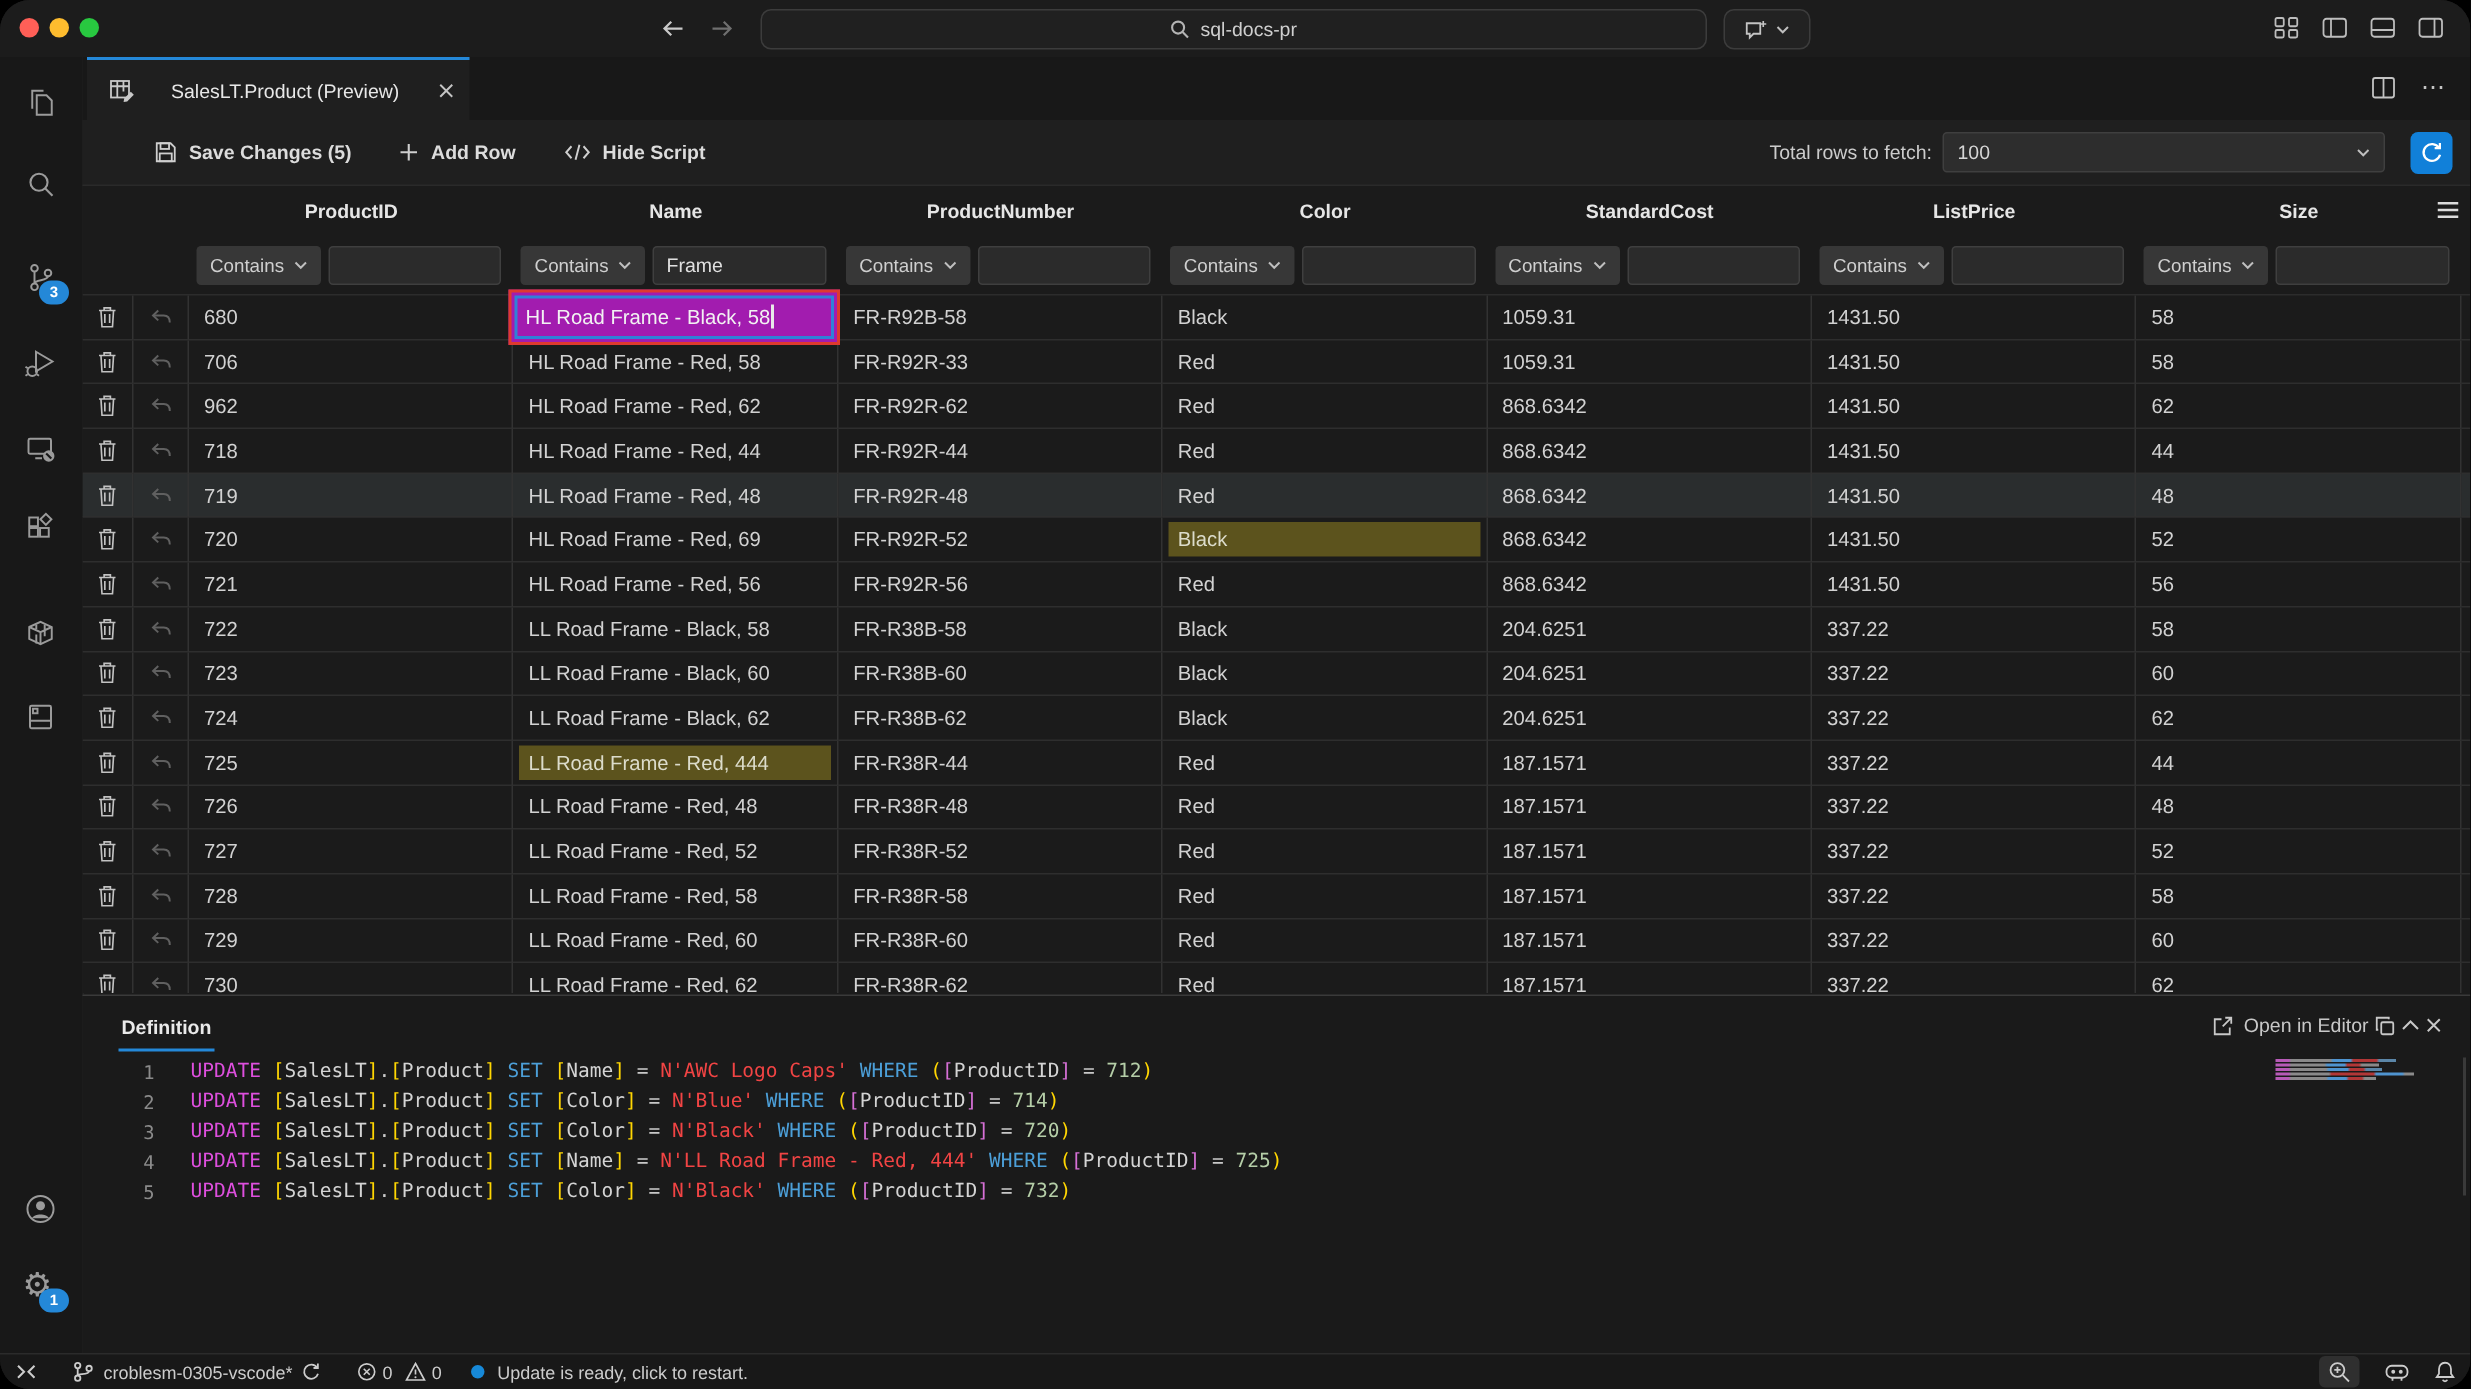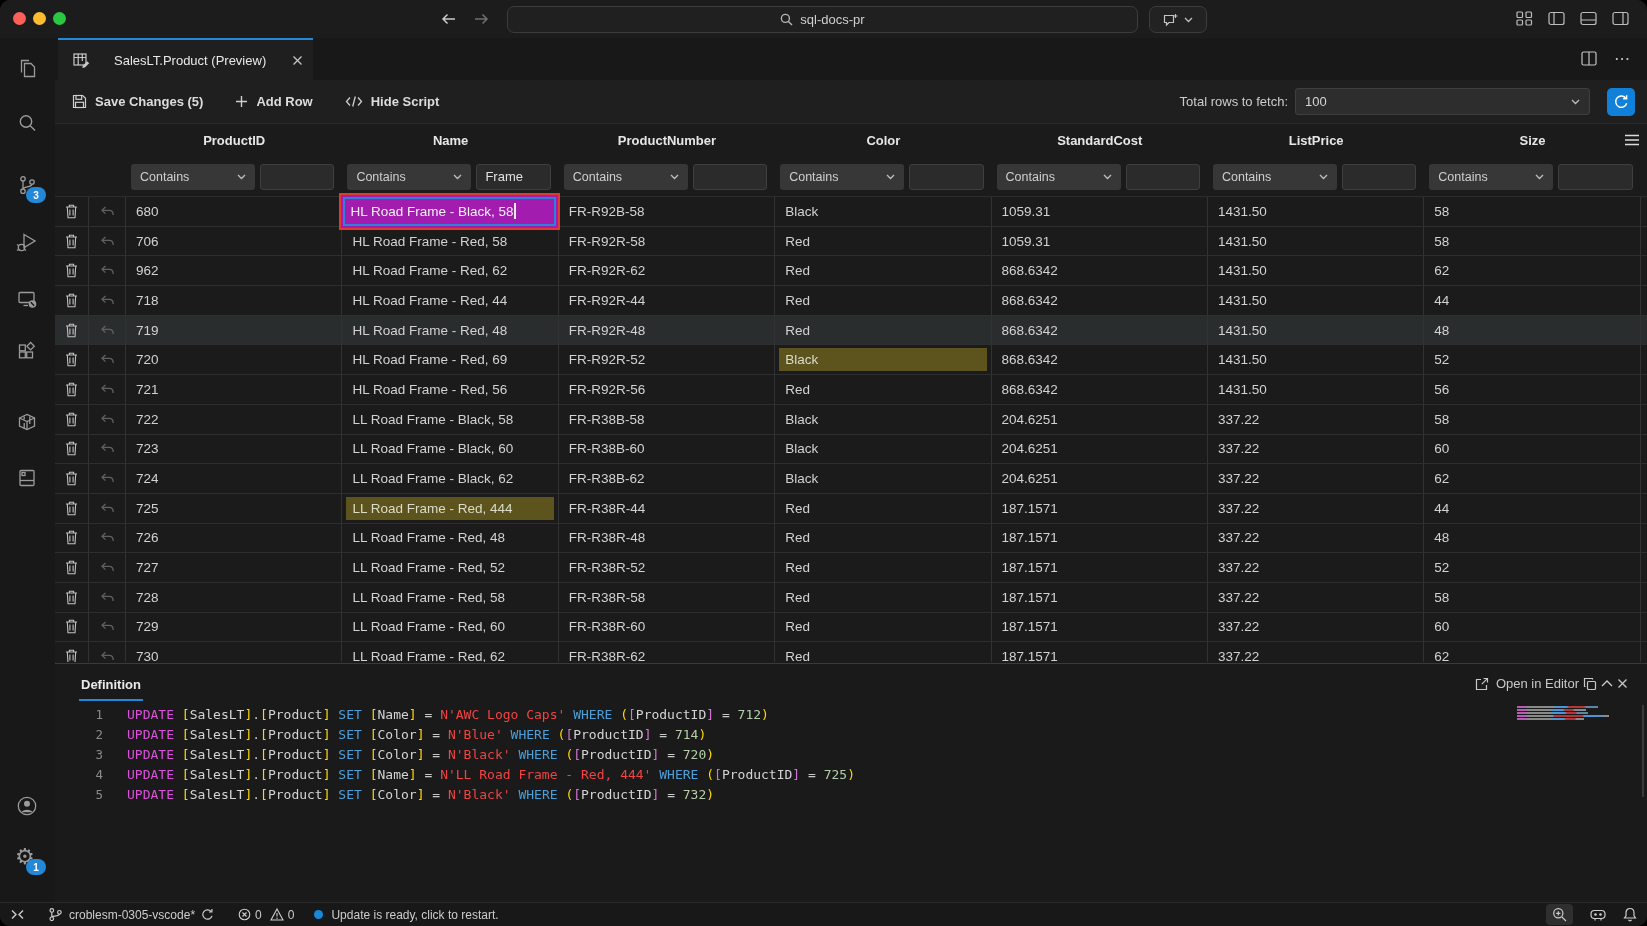--- a/index.html
+++ b/index.html
@@ -1,16 +1,16 @@
 <!DOCTYPE html>
 <html><head>
 <meta charset="utf-8">
 <style>
   html,body{margin:0;padding:0;background:#000;}
-  .window{position:relative;width:1647px;height:926px;background:#1b1b1b;border-radius:10px;overflow:hidden;
+  .window{position:relative;width:1647px;height:926px;background:#1b1b1b;border-radius:20px;overflow:hidden;
           font-family:"Liberation Sans","DejaVu Sans",sans-serif;color:#d4d4d4;font-size:13px;}
   svg{display:block;}
 
   
   .titlebar{position:absolute;top:0;left:0;right:0;height:38px;background:#1c1c1c;}
   .tl{position:absolute;top:12px;width:13px;height:13px;border-radius:50%;}
   .nav-arrow{position:absolute;top:10px;width:20px;height:18px;display:flex;align-items:center;justify-content:center;}
   .search-pill{position:absolute;left:507px;top:6px;width:629px;height:25px;border:1px solid #3c3c3c;background:#202020;
                border-radius:7px;display:flex;align-items:center;justify-content:center;gap:7px;color:#cfcfcf;}
   .copilot-pill{position:absolute;left:1149px;top:6px;width:56px;height:25px;border:1px solid #3c3c3c;background:#222;
@@ -29,37 +29,37 @@
   .tab{position:absolute;left:3px;top:0;width:255px;height:42px;background:#1f1f1f;border-top:2px solid #2488d8;
        display:flex;align-items:center;padding:0 10px 0 15px;box-sizing:border-box;gap:24px;}
   .tab-title{color:#e8e8e8;white-space:nowrap;}
   .tab-close{margin-left:auto;color:#c4c4c4;font-size:13px;}
   .tabbar-right{position:absolute;right:16px;top:13px;display:flex;gap:17px;align-items:center;color:#c4c4c4;}
 
   
   .toolbar{position:absolute;top:80px;left:55px;right:0;height:43px;background:#1f1f1f;border-bottom:1px solid #2a2a2a;
            display:flex;align-items:center;}
   .tb-btn{display:flex;align-items:center;gap:8px;font-weight:700;color:#dcdcdc;margin-left:32px;}
-  .tb-btn:first-child{margin-left:17px;}
+  .tb-btn:first-child{margin-left:48px;}
   .toolbar-right{margin-left:auto;display:flex;align-items:center;padding-right:12px;}
   .fetch-label{color:#cccccc;margin-right:7px;}
   .fetch-drop{width:295px;height:27px;background:#2d2d2d;border:1px solid #3f3f3f;border-radius:3px;box-sizing:border-box;
               display:flex;align-items:center;padding:0 9px;color:#d6d6d6;}
   .fetch-drop .chev{margin-left:auto;}
   .refresh-btn{width:28px;height:28px;margin-left:17px;background:#1180d9;border-radius:5px;display:flex;align-items:center;justify-content:center;}
 
   
   .grid{position:absolute;top:124px;left:55px;right:0;bottom:264px;background:#1b1b1b;overflow:hidden;
         --cols:34px 37px 216.4px 216.4px 216.4px 216.4px 216.4px 216.4px 216.4px minmax(0,1fr);}
   .grid-header{display:grid;grid-template-columns:var(--cols);height:33px;align-items:center;position:relative;}
   .h-cell{text-align:center;font-weight:700;color:#e6e6e6;}
   .hamburger{position:absolute;right:8px;top:10px;}
   .grid-filter{display:grid;grid-template-columns:var(--cols);height:39px;align-items:center;border-bottom:1px solid #2c2c2c;}
   .filter-cell{display:flex;gap:5px;padding:0 8px 0 5px;}
-  .f-drop{width:124px;height:26px;background:#373737;border-radius:3px;display:flex;align-items:center;gap:4px;
+  .f-drop{width:83px;height:26px;background:#373737;border-radius:3px;display:flex;align-items:center;gap:4px;
           padding:0 9px;font-size:12.5px;color:#cfcfcf;box-sizing:border-box;flex:none;}
   .f-drop .chev{margin-left:auto;}
   .f-input{flex:1;height:26px;background:#2b2b2b;border:1px solid #3f3f3f;border-radius:3px;display:flex;align-items:center;
            padding:0 8px;box-sizing:border-box;color:#e0e0e0;}
   .grid-row{display:grid;grid-template-columns:var(--cols);height:29.7px;}
   .gcell{position:relative;display:flex;align-items:center;padding-left:10px;font-size:13.5px;color:#d2d2d2;
          border-right:1px solid #323232;border-bottom:1px solid #2e2e2e;box-sizing:border-box;}
   .gcell.icon-cell{justify-content:center;padding-left:0;}
   .gcell.filler{border-right:none;}
   .row-selected .gcell{background:#2a2d2e;}
@@ -453,21 +453,21 @@
               <path d="M2 4.3h7.2c2.6 0 4 1.9 4 4.7"></path>
             </svg>
           </div>
           <div class="gcell">
             <span>706</span>
           </div>
           <div class="gcell">
             <span>HL Road Frame - Red, 58</span>
           </div>
           <div class="gcell">
-            <span>FR-R92R-58</span>
+            <span>FR-R92R-33</span>
           </div>
           <div class="gcell">
             <span>Red</span>
           </div>
           <div class="gcell">
             <span>1059.31</span>
           </div>
           <div class="gcell">
             <span>1431.50</span>
           </div>

